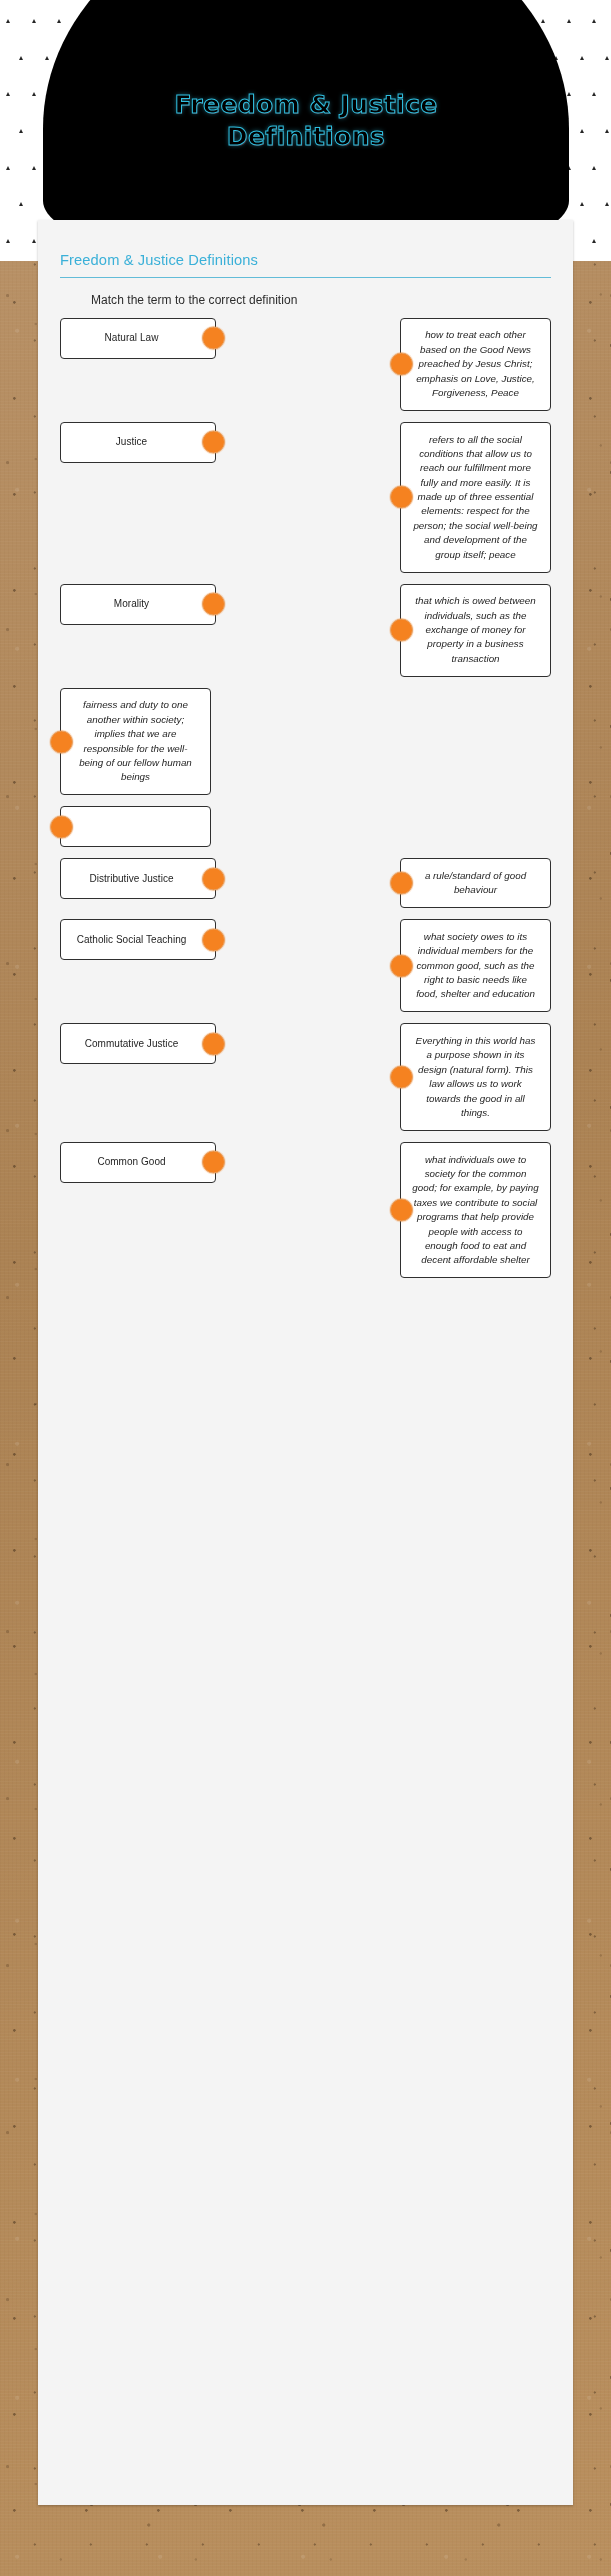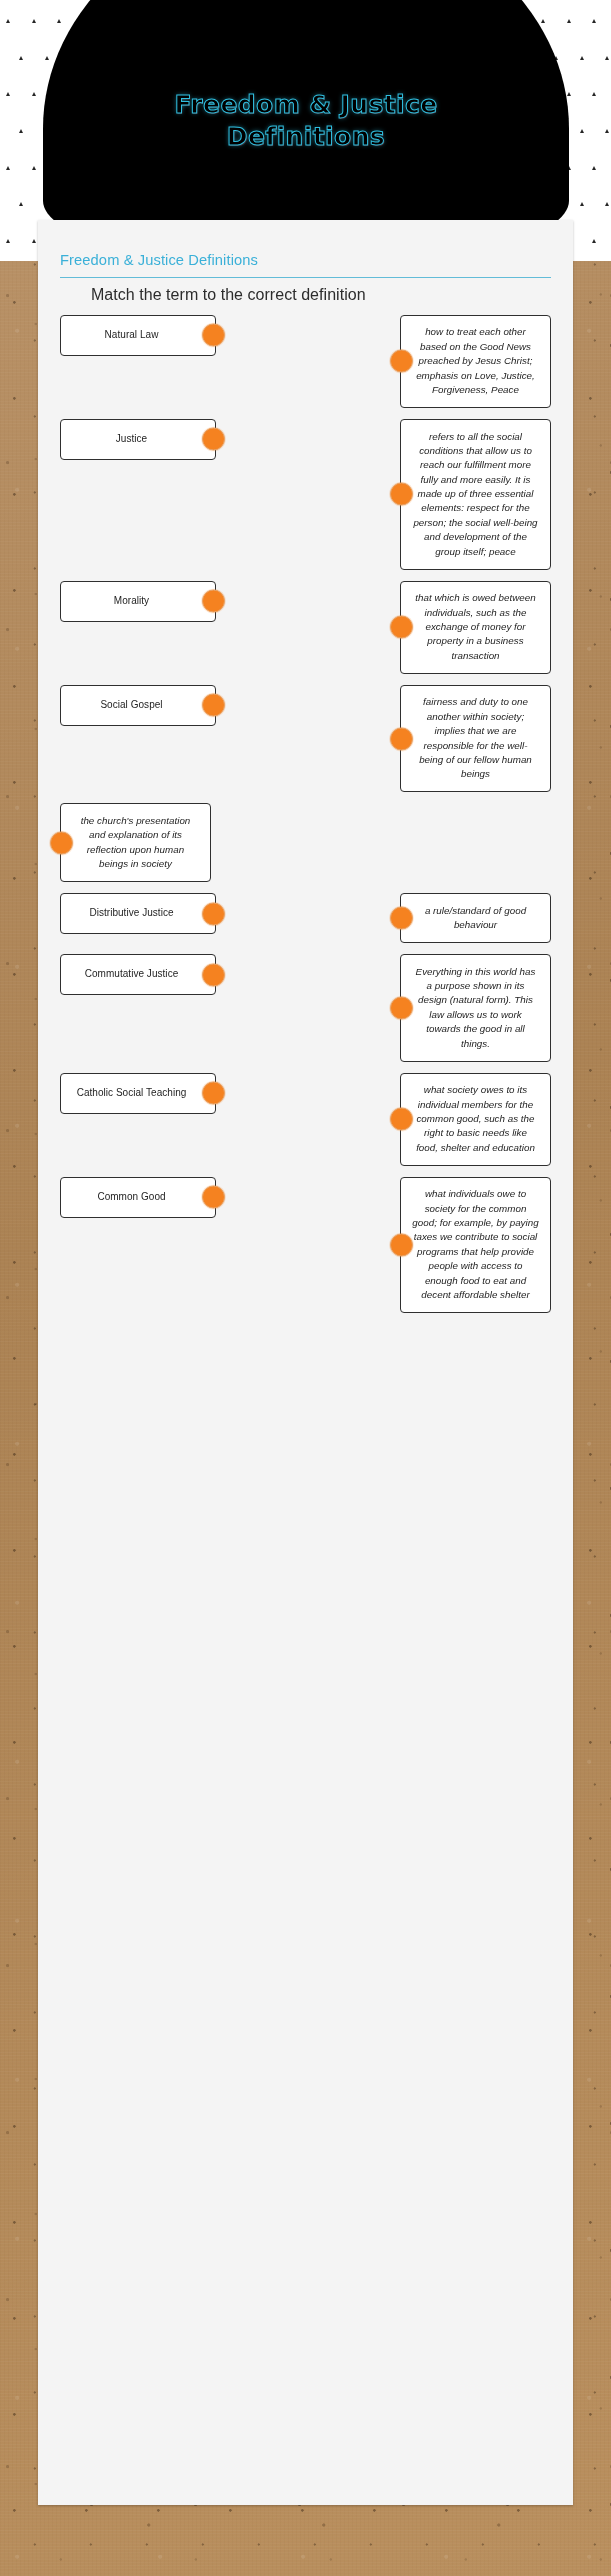--- a/index.html
+++ b/index.html
@@ -102,22 +102,22 @@
     font-size:14.7px;
     font-weight:400;
     letter-spacing:0.1px;
     padding-bottom:8.8px;
   }
   .title-rule{
     border-bottom:1.3px solid #62bcd8;
     width:100%;
   }
   .instr{
-    margin-top:8px;
-    font-size:16px;
+    margin-top:15px;
+    font-size:12px;
     color:#2c2c2c;
     letter-spacing:0.04px;
     padding-left:31px;
   }
 
   
   .rows{
     position:relative;
     margin-top:11px;
     padding:0 22px 0 22px;
@@ -404,37 +404,30 @@
             </div>
           </div>
           <div class="def-wrap">
             <div class="def">
               <span>that which is owed between individuals, such as the exchange of money for property in a business transaction</span>
               <span class="dot"></span>
             </div>
           </div>
         </div>
         <div class="row">
-          <div class="term-wrap">
-            <div class="term">
-              <span>Social Gospel</span>
-              <span class="dot"></span>
-            </div>
-          </div>
           <div class="def-wrap">
             <div class="def">
               <span>fairness and duty to one another within society; implies that we are responsible for the well-being of our fellow human beings</span>
               <span class="dot"></span>
             </div>
           </div>
         </div>
         <div class="row">
           <div class="def-wrap">
             <div class="def">
-              <span>the church's presentation and explanation of its reflection upon human beings in society</span>
               <span class="dot"></span>
             </div>
           </div>
         </div>
         <div class="row">
           <div class="term-wrap">
             <div class="term">
               <span>Distributive Justice</span>
               <span class="dot"></span>
             </div>
@@ -442,41 +435,41 @@
           <div class="def-wrap">
             <div class="def">
               <span>a rule/standard of good behaviour</span>
               <span class="dot"></span>
             </div>
           </div>
         </div>
         <div class="row">
           <div class="term-wrap">
             <div class="term">
+              <span>Catholic Social Teaching</span>
+              <span class="dot"></span>
+            </div>
+          </div>
+          <div class="def-wrap">
+            <div class="def">
+              <span>what society owes to its individual members for the common good, such as the right to basic needs like food, shelter and education</span>
+              <span class="dot"></span>
+            </div>
+          </div>
+        </div>
+        <div class="row">
+          <div class="term-wrap">
+            <div class="term">
               <span>Commutative Justice</span>
               <span class="dot"></span>
             </div>
           </div>
           <div class="def-wrap">
             <div class="def">
               <span>Everything in this world has a purpose shown in its design (natural form). This law allows us to work towards the good in all things.</span>
-              <span class="dot"></span>
-            </div>
-          </div>
-        </div>
-        <div class="row">
-          <div class="term-wrap">
-            <div class="term">
-              <span>Catholic Social Teaching</span>
-              <span class="dot"></span>
-            </div>
-          </div>
-          <div class="def-wrap">
-            <div class="def">
-              <span>what society owes to its individual members for the common good, such as the right to basic needs like food, shelter and education</span>
               <span class="dot"></span>
             </div>
           </div>
         </div>
         <div class="row">
           <div class="term-wrap">
             <div class="term">
               <span>Common Good</span>
               <span class="dot"></span>
             </div>

